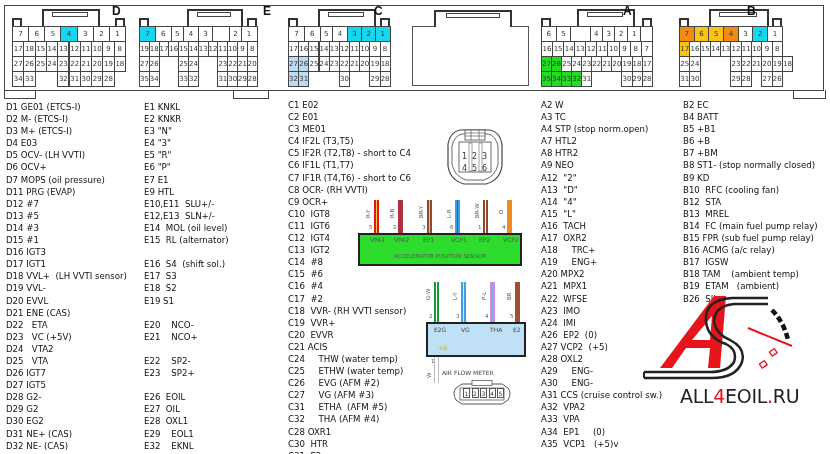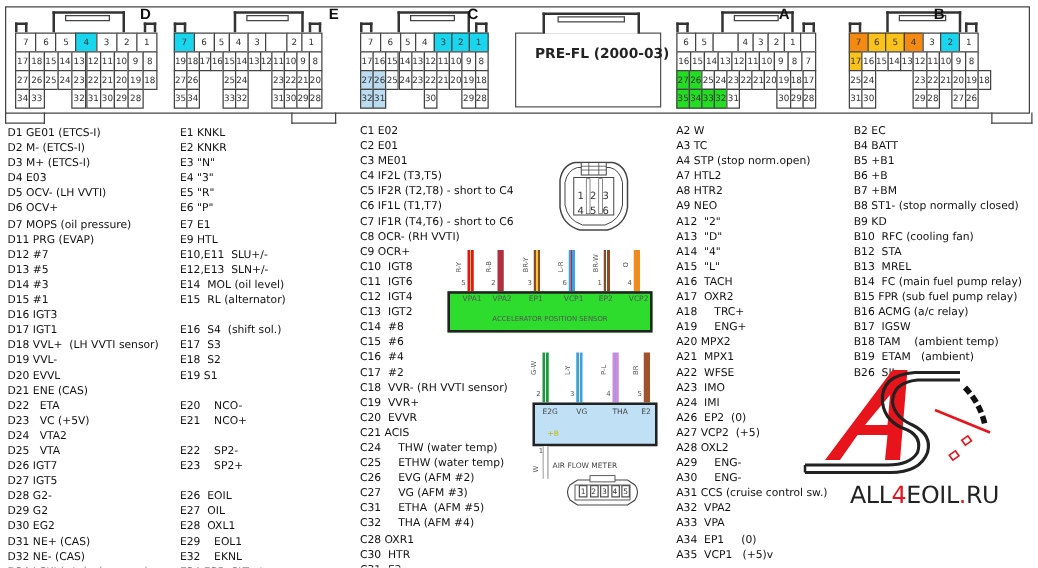--- a/index.html
+++ b/index.html
@@ -236,21 +236,20 @@
     <div class="cell" style="left: 730.415px; top: 71px; width: 11.283px; height: 16px;">29</div>
     <div class="cell" style="left: 740.698px; top: 71px; width: 11.283px; height: 16px;">28</div>
     <div class="cell" style="left: 761.264px; top: 71px; width: 11.283px; height: 16px;">27</div>
     <div class="cell" style="left: 771.547px; top: 71px; width: 11.283px; height: 16px;">26</div>
   </div>
 
 <div class="title-box"></div>
 <div class="latch" style="left:434px;top:10px;width:78px;height:17px;"></div>
 <div class="latchbar" style="left:446px;top:13px;width:54px;"></div>
 <div class="title-text">
-  <div>PRE-FL (2000-03)</div>
 </div>
 
 <div class="bracket" style="left:4px;top:90px;width:30px;"></div>
 <div class="bracket" style="left:233px;top:90px;width:34px;"></div>
 <div class="bracket" style="left:793px;top:90px;width:31px;"></div>
 
 <div class="col" id="col-D" style="left:6px;top:101px;"><div>D1 GE01 (ETCS-I)</div><div>D2 M- (ETCS-I)</div><div>D3 M+ (ETCS-I)</div><div>D4 E03</div><div>D5 OCV- (LH VVTI)</div><div>D6 OCV+</div><div>D7 MOPS (oil pressure)</div><div>D11 PRG (EVAP)</div><div>D12 #7</div><div>D13 #5</div><div>D14 #3</div><div>D15 #1</div><div>D16 IGT3</div><div>D17 IGT1</div><div>D18 VVL+  (LH VVTI sensor)</div><div>D19 VVL-</div><div>D20 EVVL</div><div>D21 ENE (CAS)</div><div>D22   ETA</div><div>D23   VC (+5V)</div><div>D24   VTA2</div><div>D25   VTA</div><div>D26 IGT7</div><div>D27 IGT5</div><div>D28 G2-</div><div>D29 G2</div><div>D30 EG2</div><div>D31 NE+ (CAS)</div><div>D32 NE- (CAS)</div><div>D34 LCKI (a/c lock sensor)</div></div>
 <div class="col" id="col-E" style="left:144px;top:101px;"><div>E1 KNKL</div><div>E2 KNKR</div><div>E3 "N"</div><div>E4 "3"</div><div>E5 "R"</div><div>E6 "P"</div><div>E7 E1</div><div>E9 HTL</div><div>E10,E11  SLU+/-</div><div>E12,E13  SLN+/-</div><div>E14  MOL (oil level)</div><div>E15  RL (alternator)</div><div></div><div>E16  S4  (shift sol.)</div><div>E17  S3</div><div>E18  S2</div><div>E19 S1</div><div></div><div>E20    NCO-</div><div>E21    NCO+</div><div></div><div>E22    SP2-</div><div>E23    SP2+</div><div></div><div>E26  EOIL</div><div>E27  OIL</div><div>E28  OXL1</div><div>E29    EOL1</div><div>E32    EKNL</div><div>E34,E35  SLT+/-</div></div>
 <div class="col" id="col-C" style="left:288px;top:99px;"><div>C1 E02</div><div>C2 E01</div><div>C3 ME01</div><div>C4 IF2L (T3,T5)</div><div>C5 IF2R (T2,T8) - short to C4</div><div>C6 IF1L (T1,T7)</div><div>C7 IF1R (T4,T6) - short to C6</div><div>C8 OCR- (RH VVTI)</div><div>C9 OCR+</div><div>C10  IGT8</div><div>C11  IGT6</div><div>C12  IGT4</div><div>C13  IGT2</div><div>C14  #8</div><div>C15  #6</div><div>C16  #4</div><div>C17  #2</div><div>C18  VVR- (RH VVTI sensor)</div><div>C19  VVR+</div><div>C20  EVVR</div><div>C21 ACIS</div><div>C24     THW (water temp)</div><div>C25     ETHW (water temp)</div><div>C26     EVG (AFM #2)</div><div>C27     VG (AFM #3)</div><div>C31     ETHA  (AFM #5)</div><div>C32     THA (AFM #4)</div><div>C28 OXR1</div><div>C30  HTR</div><div>C31  E2</div></div>
 <div class="col" id="col-A" style="left:541px;top:99px;"><div>A2 W</div><div>A3 TC</div><div>A4 STP (stop norm.open)</div><div>A7 HTL2</div><div>A8 HTR2</div><div>A9 NEO</div><div>A12  "2"</div><div>A13  "D"</div><div>A14  "4"</div><div>A15  "L"</div><div>A16  TACH</div><div>A17  OXR2</div><div>A18     TRC+</div><div>A19     ENG+</div><div>A20 MPX2</div><div>A21  MPX1</div><div>A22  WFSE</div><div>A23  IMO</div><div>A24  IMI</div><div>A26  EP2  (0)</div><div>A27 VCP2  (+5)</div><div>A28 OXL2</div><div>A29     ENG-</div><div>A30     ENG-</div><div>A31 CCS (cruise control sw.)</div><div>A32  VPA2</div><div>A33  VPA</div><div>A34  EP1     (0)</div><div>A35  VCP1   (+5)v</div></div>

